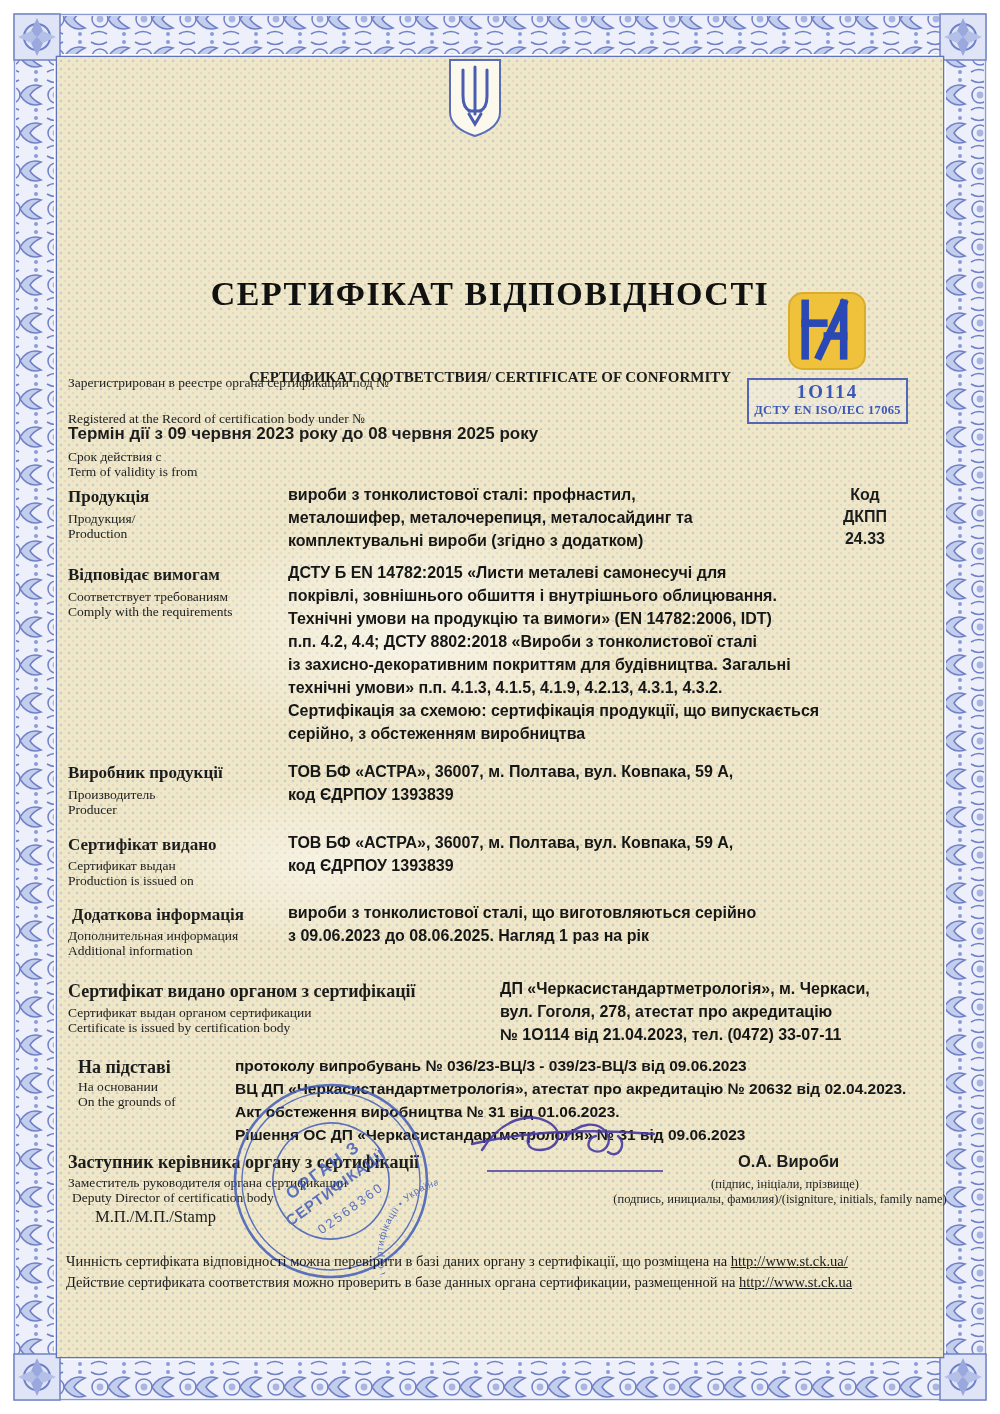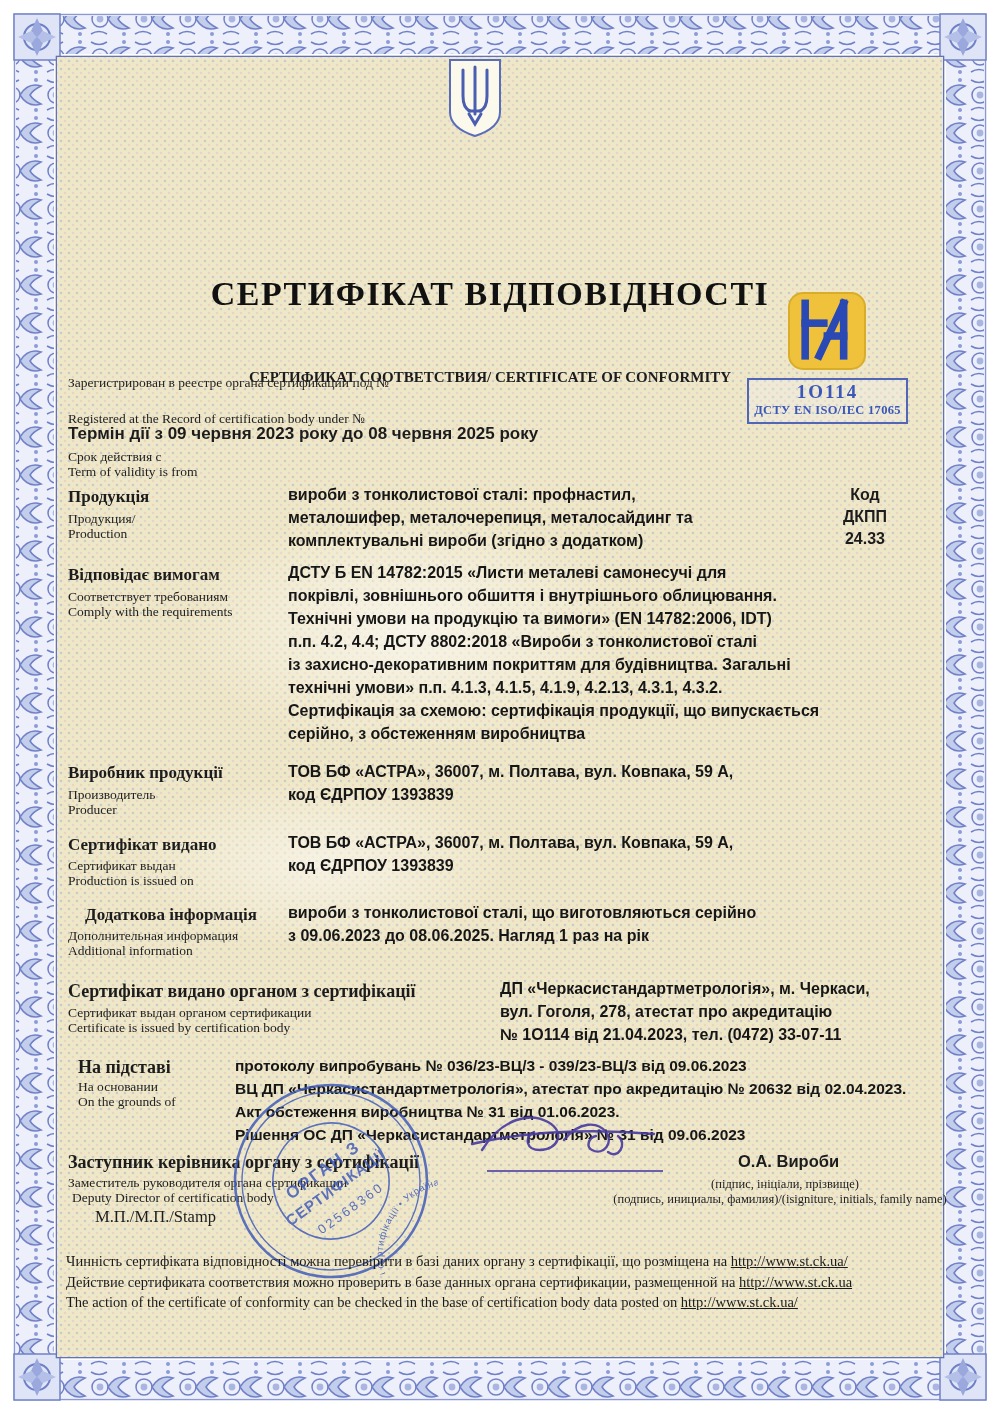--- a/index.html
+++ b/index.html
@@ -154,21 +154,21 @@
   <div class="abs small-sub" style="left:68px;top:802px;">Producer</div>
   <div class="abs val" style="left:288px;top:760px;width:560px;">ТОВ БФ «АСТРА», 36007, м. Полтава, вул. Ковпака, 59 А,
 код ЄДРПОУ 1393839</div>
 
   <div class="abs label" style="left:68px;top:835px;">Сертифікат видано</div>
   <div class="abs small-sub" style="left:68px;top:858px;">Сертификат выдан</div>
   <div class="abs small-sub" style="left:68px;top:873px;">Production is issued on</div>
   <div class="abs val" style="left:288px;top:831px;width:560px;">ТОВ БФ «АСТРА», 36007, м. Полтава, вул. Ковпака, 59 А,
 код ЄДРПОУ 1393839</div>
 
-  <div class="abs label" style="left:85px;top:905px;">Додаткова інформація</div>
+  <div class="abs label" style="left:72px;top:905px;">Додаткова інформація</div>
   <div class="abs small-sub" style="left:68px;top:928px;">Дополнительная информация</div>
   <div class="abs small-sub" style="left:68px;top:943px;">Additional information</div>
   <div class="abs val" style="left:288px;top:901px;width:580px;">вироби з тонколистової сталі, що виготовляються серійно
 з 09.06.2023 до 08.06.2025. Нагляд 1 раз на рік</div>
 
   <div class="abs label-lg" style="left:68px;top:981px;">Сертифікат видано органом з сертифікації</div>
   <div class="abs small-sub" style="left:68px;top:1005px;">Сертификат выдан органом сертификации</div>
   <div class="abs small-sub" style="left:68px;top:1020px;">Certificate is issued by certification body</div>
   <div class="abs val" style="left:500px;top:977px;width:430px;">ДП «Черкасистандартметрологія», м. Черкаси,
 вул. Гоголя, 278, атестат про акредитацію
@@ -214,16 +214,15 @@
         <text y="-8" font-size="17" letter-spacing="2">ОРГАН З</text>
         <text y="13" font-size="15" letter-spacing="1">СЕРТИФІКАЦІЇ</text>
         <text y="38" font-size="13" letter-spacing="2.5" font-weight="normal">02568360</text>
       </g>
     </svg>
   </div>
 
   <div class="abs" style="left:66px;top:1251px;width:875px;">
     <div class="foot-line"><span>Чинність сертифіката відповідності можна перевірити в базі даних органу з сертифікації, що розміщена на </span><span class="foot-url">http://www.st.ck.ua/</span></div>
     <div class="foot-line"><span>Действие сертификата соответствия можно проверить в базе данных органа сертификации, размещенной на </span><span class="foot-url">http://www.st.ck.ua</span></div>
-    <div class="foot-line"><span>The action of the certificate of conformity can be checked in the base of certification body data posted on </span><span class="foot-url">http://www.st.ck.ua/</span></div>
   </div>
 
 </div>
 
 </body></html>

